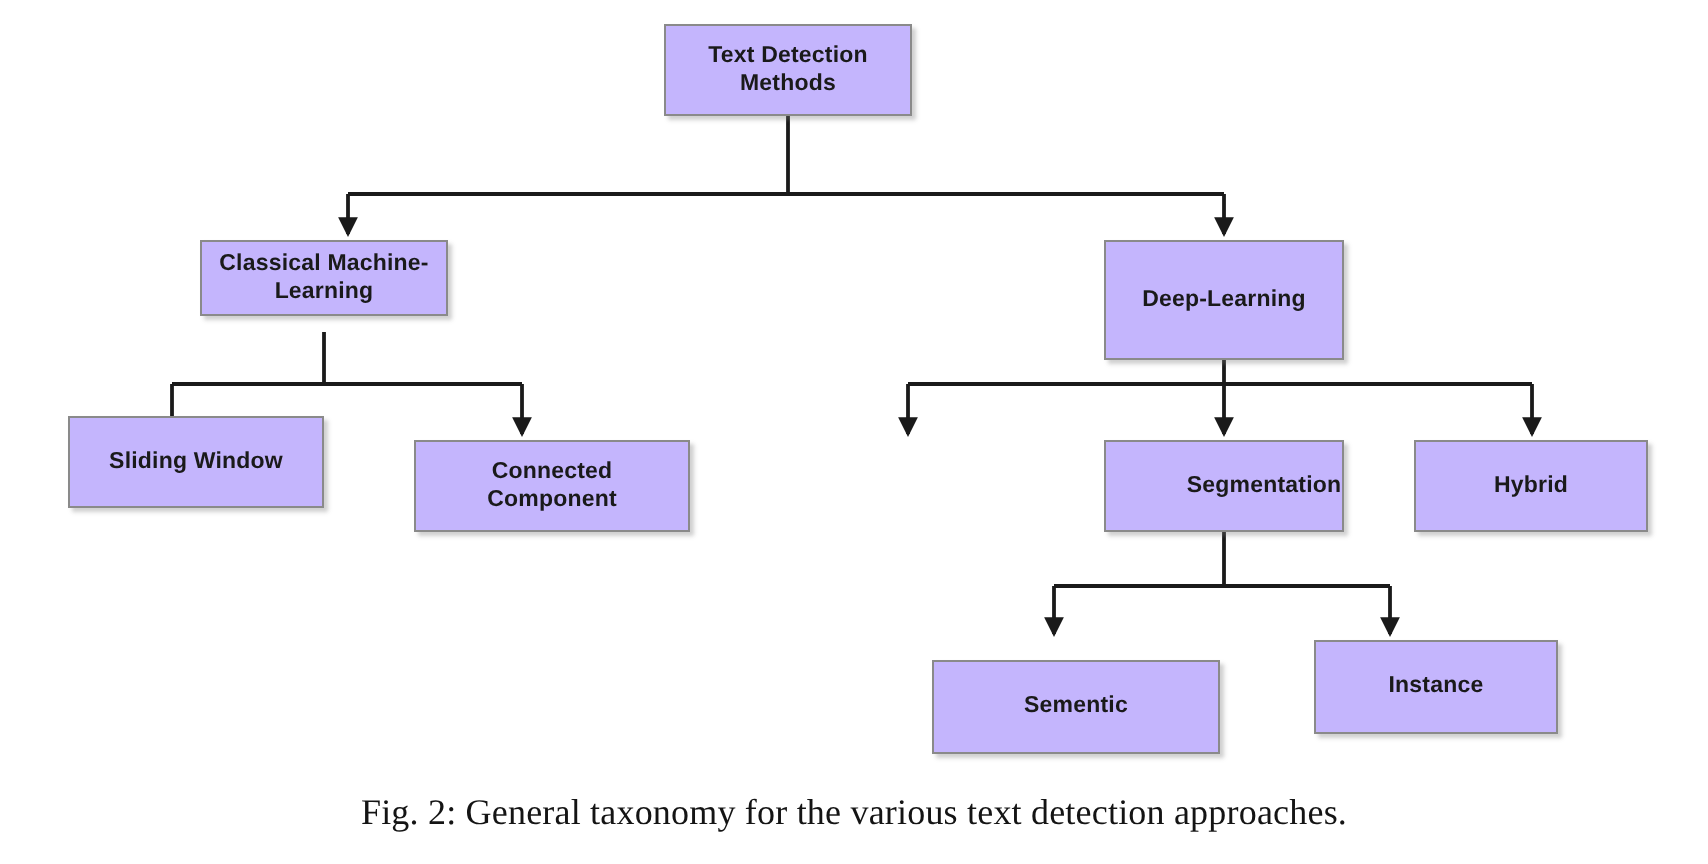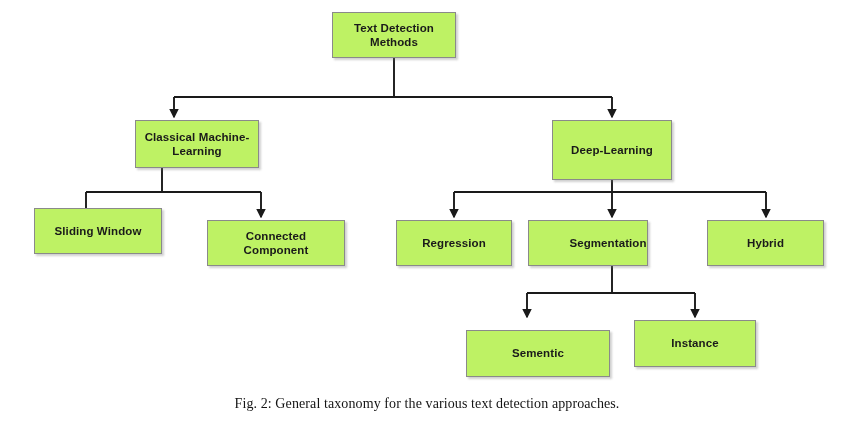--- a/index.html
+++ b/index.html
@@ -18,21 +18,21 @@
   #diagram-svg {
     position: absolute;
     left: 0;
     top: 0;
     width: 854px;
     height: 432px;
   }
   .node {
     position: absolute;
     box-sizing: border-box;
-    background: #bef264;
+    background: #c4b5fd;
     border: 1px solid #8a8a8a;
     box-shadow: 2px 2px 2px rgba(120,120,120,0.35);
     display: flex;
     align-items: center;
     justify-content: center;
     text-align: center;
     font-family: "Liberation Sans", sans-serif;
     font-weight: bold;
     font-size: 11.5px;
     color: #1a1a1a;
@@ -45,21 +45,21 @@
     display: block;
     white-space: pre-line;
   }
   #caption {
     position: absolute;
     left: 0;
     top: 396px;
     width: 854px;
     text-align: center;
     font-family: "Liberation Serif", serif;
-    font-size: 14px;
+    font-size: 18px;
     color: #141414;
     letter-spacing: 0.1px;
   }
 </style>
 </head>
 <body>
 
 <div id="figure">
 
   <svg id="diagram-svg" viewBox="0 0 854 432" xmlns="http://www.w3.org/2000/svg">
@@ -91,53 +91,50 @@
       <path d="M 527 293 L 527 317" marker-end="url(#arrow)"></path>
       <path d="M 695 293 L 695 317" marker-end="url(#arrow)"></path>
     </g>
   </svg>
 
   <div class="node" style="left:332px; top:12px; width:124px; height:46px;">
     <span>Text Detection
 Methods</span>
   </div>
 
-  <div class="node" style="left:100px; top:120px; width:124px; height:48px;margin-left:35px;">
+  <div class="node" style="left:100px; top:120px; width:124px; height:38px;">
     <span>Classical Machine-
 Learning</span>
   </div>
 
   <div class="node" style="left:552px; top:120px; width:120px; height:60px;">
     <span>Deep-Learning</span>
   </div>
 
   <div class="node" style="left:22px; top:208px; width:128px; height:46px;margin-left:12px;">
     <span>Sliding Window</span>
   </div>
 
   <div class="node" style="left:192px; top:220px; width:138px; height:46px;margin-left:15px;">
     <span>Connected
 Component</span>
   </div>
 
-  <div class="node" style="left:396px; top:220px; width:116px; height:46px;">
-    <span>Regression</span>
-  </div>
 
-  <div class="node" style="left:528px; top:220px; width:120px; height:46px;padding-left:44px;">
+  <div class="node" style="left:552px; top:220px; width:120px; height:46px;padding-left:44px;">
     <span>Segmentation</span>
   </div>
 
   <div class="node" style="left:707px; top:220px; width:117px; height:46px;text-align:center;">
     <span>Hybrid</span>
   </div>
 
   <div class="node" style="left:466px; top:320px; width:144px; height:47px;margin-top:10px;">
     <span>Sementic</span>
   </div>
 
-  <div class="node" style="left:634px; top:320px; width:122px; height:47px;">
+  <div class="node" style="left:657px; top:320px; width:122px; height:47px;">
     <span>Instance</span>
   </div>
 
   <div id="caption">Fig. 2: General taxonomy for the various text detection approaches.</div>
 
 </div>
 
 </body></html>

